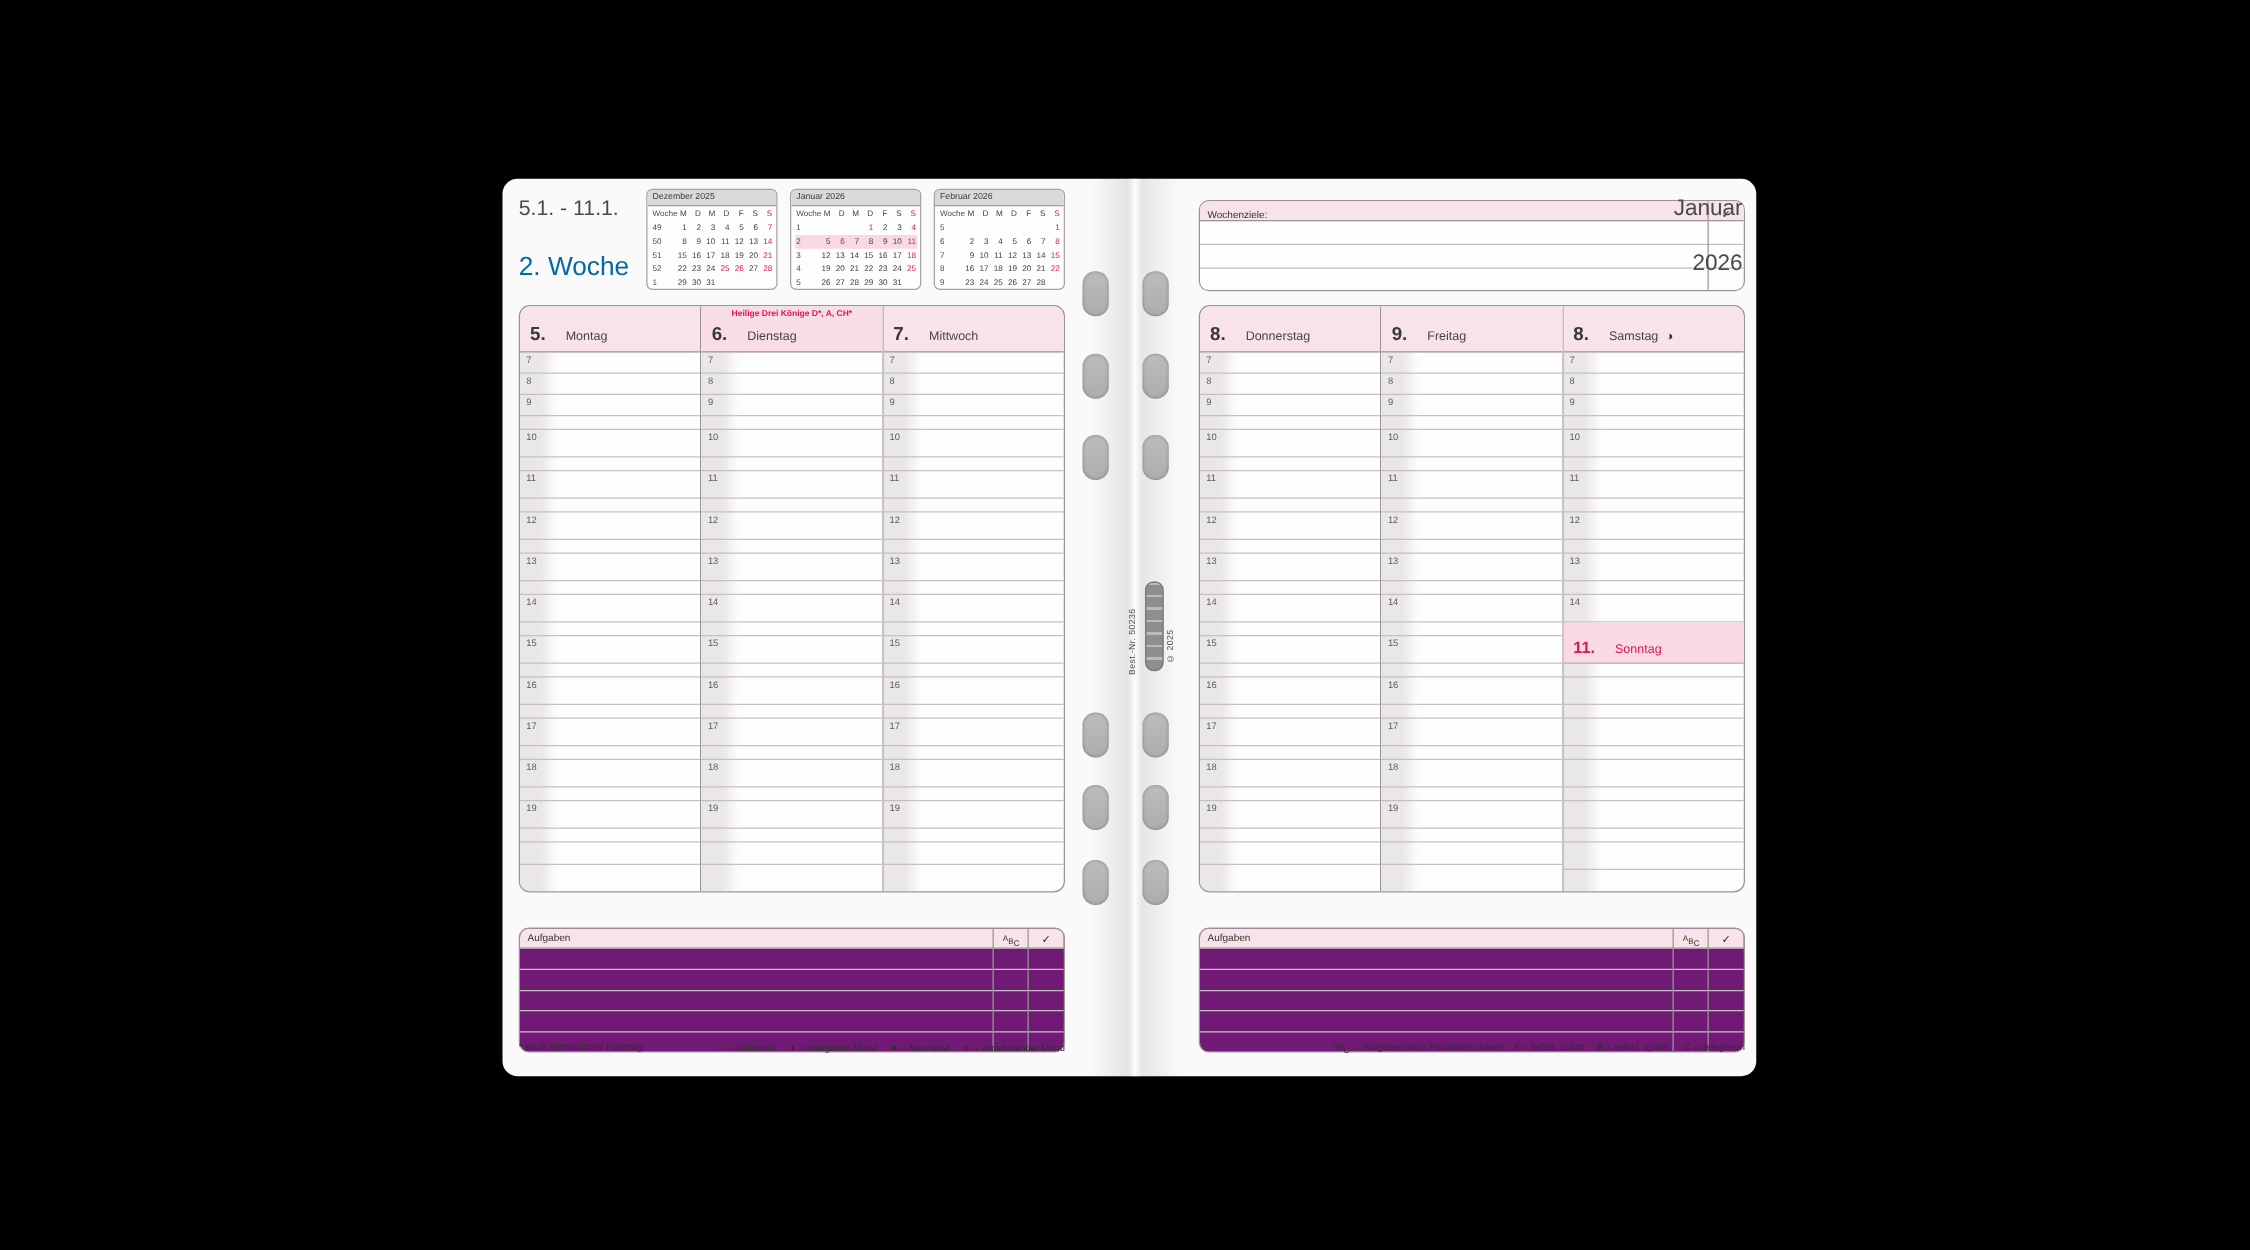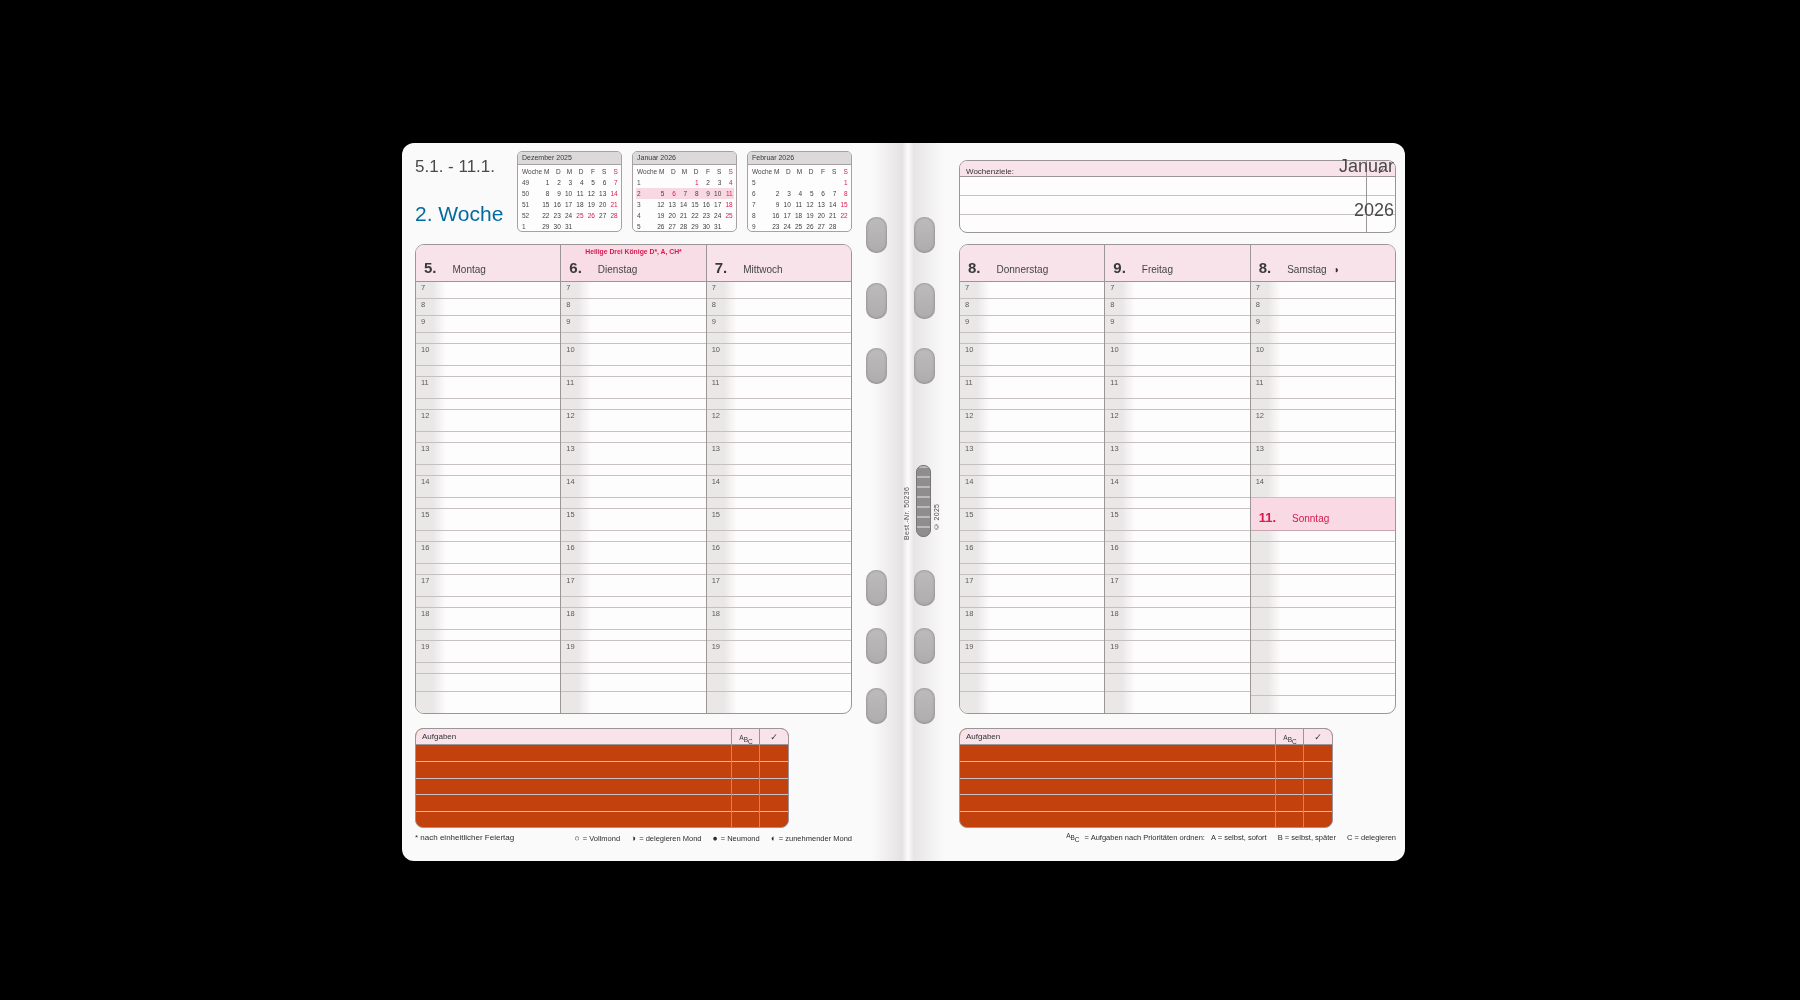--- a/index.html
+++ b/index.html
@@ -72,22 +72,22 @@
   .r.half{height:11px;}
   .r.hour{height:22px;}
   .r.tall{height:18px;}
   .r.fill{flex:1;border-bottom:none;}
   .hlabel{position:absolute;top:1px;left:5px;font-size:7.5px;color:#5a5a5a;}
   .sonntag-head{height:33px;background:#f9d9e3;border-bottom:1px solid #caa4b2;position:relative;flex:none;box-sizing:border-box;}
   .sonntag-head .day-num{font-size:13px;color:#d8194d;}
   .sonntag-head .day-name{font-size:10px;color:#d8194d;}
 
   
-  .task-box{position:absolute;top:585px;width:374px;height:100px;border:1.2px solid #9b9598;
-            border-radius:8px;background:#c2410c;overflow:hidden;box-sizing:border-box;}
+  .task-box{position:absolute;top:599px;width:437px;height:100px;border:1.2px solid #9b9598;
+            border-radius:8px;background:#701a75;overflow:hidden;box-sizing:border-box;}
   .task-box.left{left:13px;}
   .task-box.right{left:557px;}
   .task-head{height:15px;background:#f7e3e9;border-bottom:1px solid #9b9598;display:flex;align-items:center;}
   .task-label{flex:1;font-size:8px;color:#333;padding-left:6px;}
   .task-abc-cell{width:28px;text-align:center;color:#333;}
   .task-check-cell{width:28px;text-align:center;font-size:9px;color:#333;}
   .task-rows{display:flex;flex-direction:column;height:83px;}
   .task-row{flex:1;border-bottom:1px solid #c6c0c3;}
   .task-row:last-child{border-bottom:none;}
   .abc-a{font-size:6.5px;position:relative;top:-2px;}

